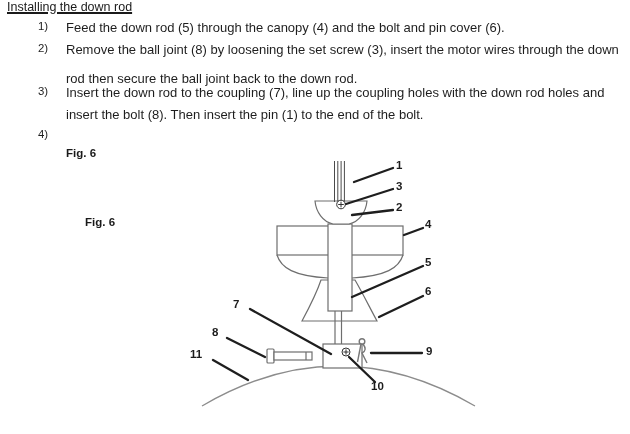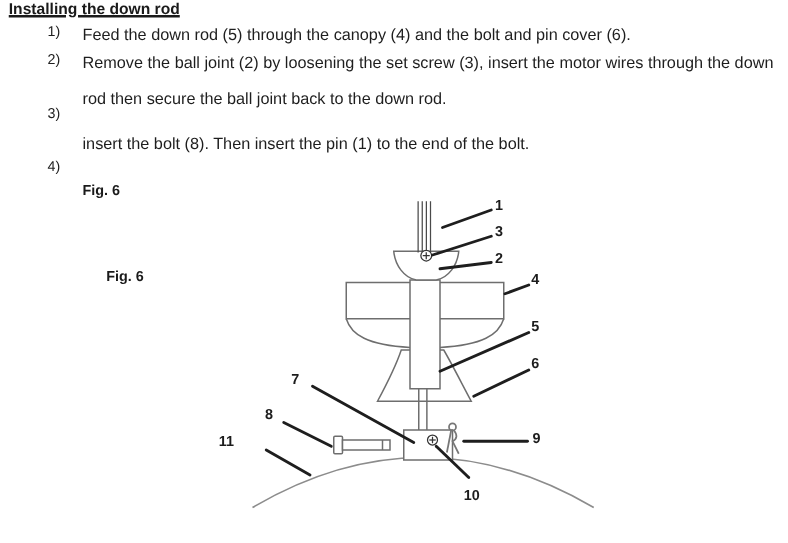--- a/index.html
+++ b/index.html
@@ -10,21 +10,21 @@
     background: #ffffff;
     font-family: "Liberation Sans", sans-serif;
     color: #1e1e1e;
     overflow: hidden;
   }
   .title {
     position: absolute;
     left: 7px;
     top: 0px;
     font-size: 12.5px;
-    font-weight: bold;
+    font-weight: normal;
     text-decoration: underline;
     text-decoration-thickness: 1.5px;
     color: #1a1a1a;
     white-space: nowrap;
   }
   .ln { position: absolute; left: 0; top: 0; width: 630px; height: 21px; }
   .ln .no {
     position: absolute; left: 38px; top: 0;
     font-size: 11.4px; color: #1e1e1e; white-space: nowrap;
   }
@@ -50,45 +50,46 @@
     white-space: nowrap;
   }
   .c1  { left: 396px; top: 159px; }
   .c3  { left: 396px; top: 180px; }
   .c2  { left: 396px; top: 201px; }
   .c4  { left: 425px; top: 218px; }
   .c5  { left: 425px; top: 256px; }
   .c6  { left: 425px; top: 285px; }
   .c7  { left: 233px; top: 298px; }
   .c8  { left: 212px; top: 326px; }
-  .c11 { left: 175px; top: 348px; }
+  .c11 { left: 190px; top: 348px; }
   .c9  { left: 426px; top: 345px; }
-  .c10 { left: 371px; top: 380px; margin-top: 11px; }
+  .c10 { left: 371px; top: 380px; }
 </style>
 </head>
 <body>
 
 <div class="page">
 
   <div class="title">Installing the down rod</div>
 
   <div>
     <div class="ln" style="top:20px">
       <span class="no">1)</span>
       <span class="tx">Feed the down rod (5) through the canopy (4) and the bolt and pin cover (6).</span>
     </div>
     <div class="ln" style="top:42px">
       <span class="no">2)</span>
-      <span class="tx">Remove the ball joint (2) by loosening the set screw (3), insert the motor wires through the down</span>
+      <span class="tx">Remove the ball joint (8) by loosening the set screw (3), insert the motor wires through the down</span>
     </div>
     <div class="ln" style="top:71px">
       <span class="tx">rod then secure the ball joint back to the down rod.</span>
     </div>
     <div class="ln" style="top:85px">
       <span class="no">3)</span>
+      <span class="tx">Insert the down rod to the coupling (7), line up the coupling holes with the down rod holes and</span>
     </div>
     <div class="ln" style="top:106.5px">
       <span class="tx">insert the bolt (8). Then insert the pin (1) to the end of the bolt.</span>
     </div>
     <div class="ln" style="top:128px">
       <span class="no">4)</span>
     </div>
   </div>
 
   <div class="fig-label-inline">Fig. 6</div>

